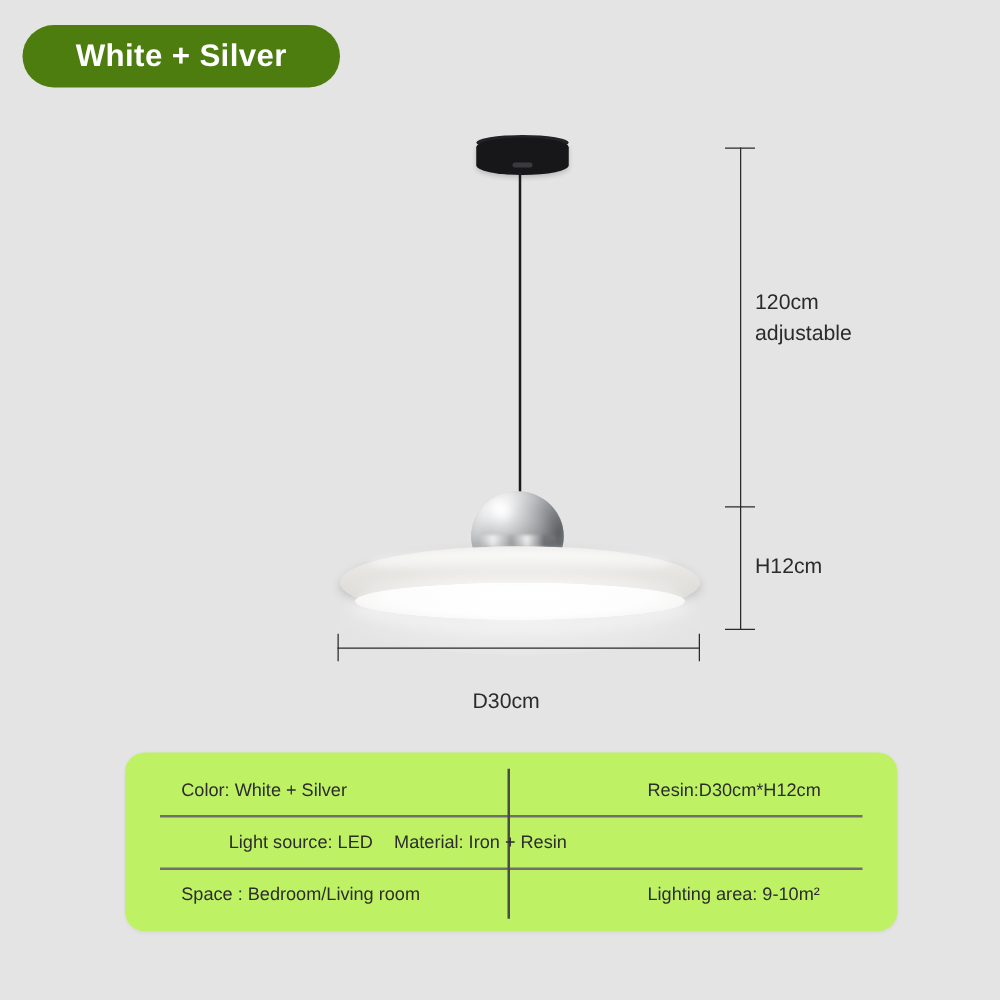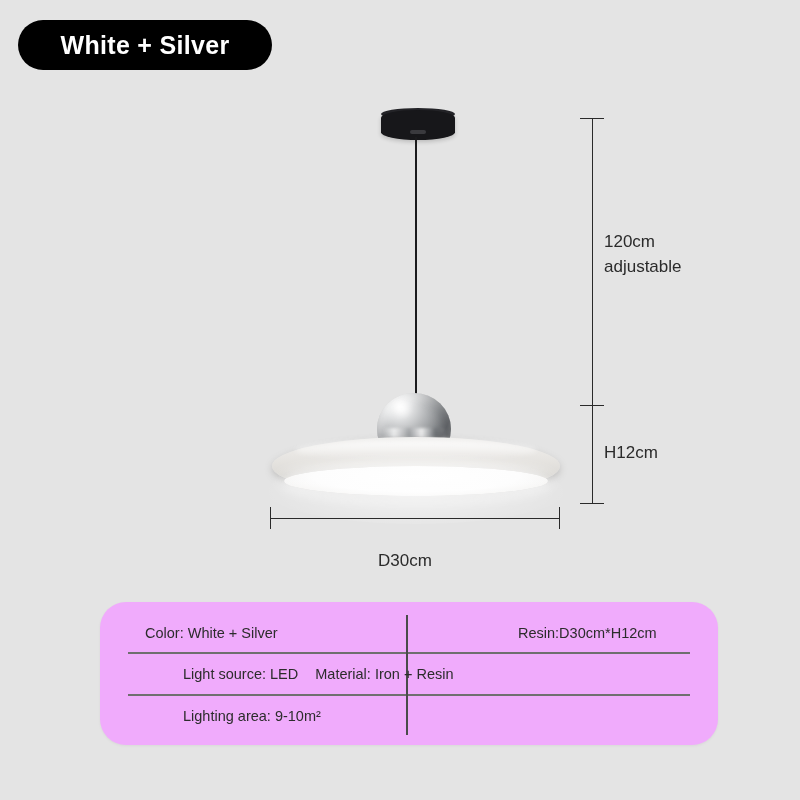--- a/index.html
+++ b/index.html
@@ -21,21 +21,21 @@
   }
 
   
   #color-badge {
     position: absolute;
     left: 18px;
     top: 20px;
     width: 254px;
     height: 50px;
     border-radius: 25px;
-    background: #000000;
+    background: #4d7c0f;
     display: flex;
     align-items: center;
     justify-content: center;
   }
   #color-badge .badge-text {
     color: #ffffff;
     font-size: 25px;
     font-weight: bold;
     letter-spacing: .3px;
     white-space: nowrap;
@@ -220,22 +220,22 @@
   #dim-tick-right     { left: 559px; top: 507px; height: 22px;  }
   #dim-label-diameter { left: 378px; top: 548px; }
 
   
   #spec-card {
     position: absolute;
     left: 100px;
     top: 602px;
     width: 618px;
     height: 143px;
-    background: #f0abfc;
-    border-radius: 26px;
+    background: #bef264;
+    border-radius: 16px;
     box-shadow: 0 1px 3px rgba(0,0,0,.05);
   }
   #spec-grid {
     position: absolute;
     left: 0;
     top: 0;
     width: 100%;
     height: 100%;
   }
   .spec-row {
@@ -330,19 +330,20 @@
         <div class="spec-cell spec-cell-left">Color: White + Silver</div>
         <div class="spec-cell spec-cell-right">Resin:D30cm*H12cm</div>
       </div>
 
       <div class="spec-row" id="spec-row-1">
         <div class="spec-cell spec-cell-right">Light source: LED</div>
         <div class="spec-cell spec-cell-left">Material: Iron + Resin</div>
       </div>
 
       <div class="spec-row" id="spec-row-2">
+        <div class="spec-cell spec-cell-left">Space : Bedroom/Living room</div>
         <div class="spec-cell spec-cell-right">Lighting area: 9-10m²</div>
       </div>
 
     </div>
   </div>
 
 </div>
 
 </body></html>

